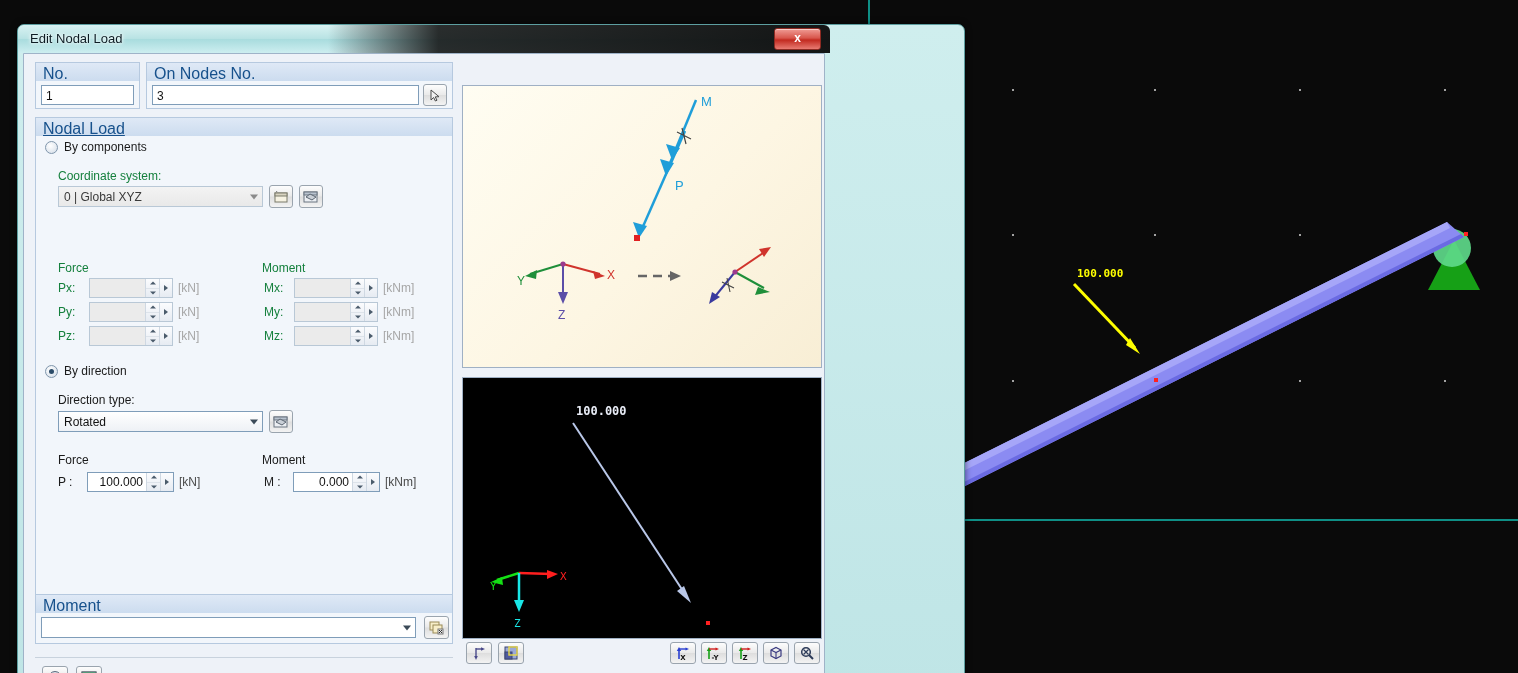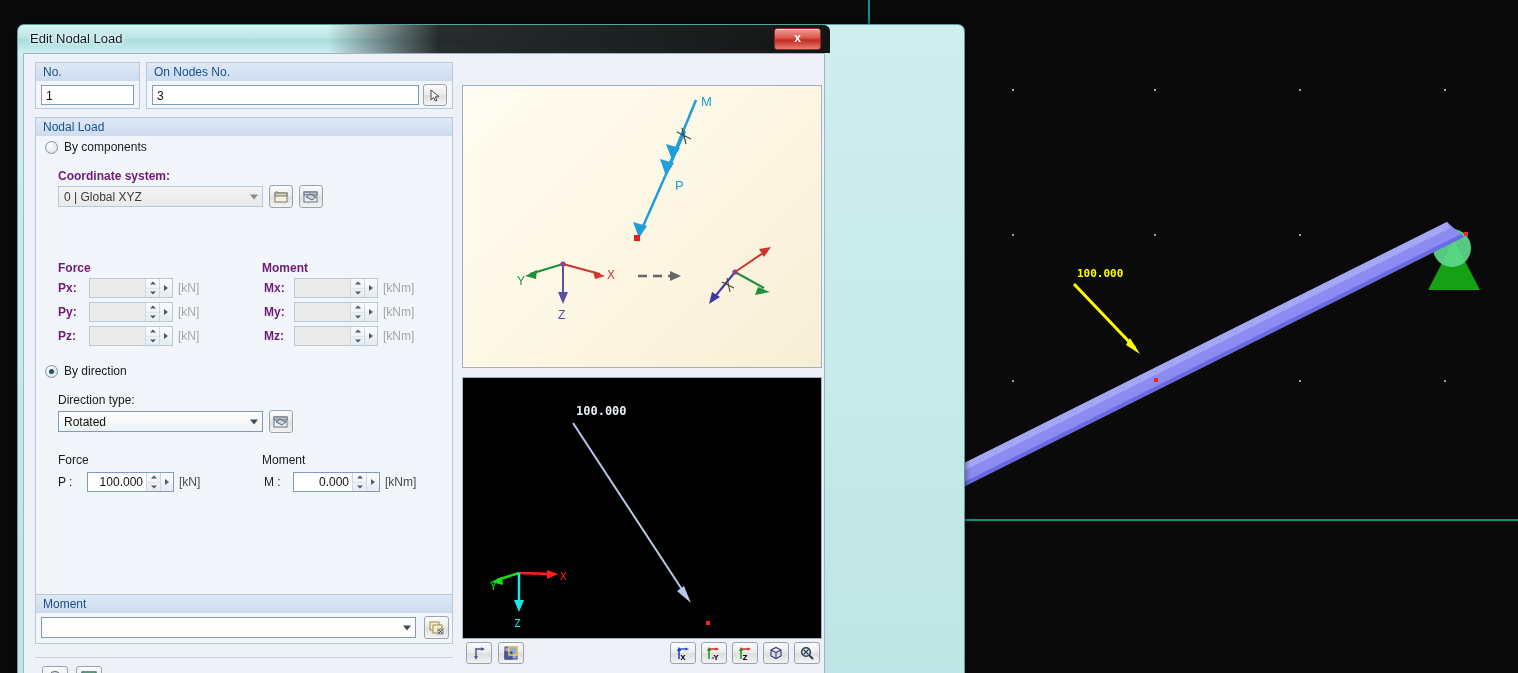--- a/index.html
+++ b/index.html
@@ -48,31 +48,31 @@
     box-shadow:inset 0 1px 0 rgba(255,255,255,.5);cursor:pointer;
   }
 
   
   #dlgbody{
     position:absolute;left:5px;top:28px;width:802px;height:636px;
     background:#eef2f8;border:1px solid #9fb3c8;box-sizing:border-box;
     border-radius:0 0 3px 3px;
   }
 
-  .grpcap{color:#17518c;font-size:12px;}
+  .grpcap{color:#17518c;font-size:16px;}
   .grpbar{
     background:linear-gradient(180deg,#dfe9f6 0%,#ccdcef 100%);
     border-top:1px solid #b6c9df;border-left:1px solid #b6c9df;border-right:1px solid #b6c9df;
     box-sizing:border-box;
   }
   .grpbox{
     background:#f2f6fb;border:1px solid #b6c9df;border-top:none;box-sizing:border-box;
   }
   .lbl{position:absolute;font-size:12px;color:#1a1a1a;}
-  .lbl.dim{color:#701a75;font-weight:bold;}
+  .lbl.dim{color:#15803d;}
   .unit{position:absolute;font-size:12px;color:#4a4a4a;}
   .unit.dim{color:#a6a6a6;}
 
   .txtfield{
     position:absolute;background:#fff;border:1px solid #7f9db9;box-sizing:border-box;
     font-size:12px;color:#111;padding:2px 4px;line-height:16px;
   }
 
   
   .spin{position:absolute;box-sizing:border-box;border:1px solid #7f9db9;background:#fff;display:flex;}
@@ -221,21 +221,21 @@
     </div>
     <div class="grpbox" style="left:122px;top:27px;width:307px;height:28px;position:absolute;"></div>
     <div class="txtfield" style="left:128px;top:31px;width:267px;height:20px;">3</div>
     <div class="tbtn" style="left:399px;top:30px;width:24px;height:22px;">
       <svg width="15" height="15" viewBox="0 0 15 15">
         <path d="M3 2 L3 12 L5.6 9.5 L7.4 13 L9 12.2 L7.2 8.9 L11 8.7 Z" fill="#f2f2f2" stroke="#4a4a4a" stroke-width="1"></path>
       </svg>
     </div>
 
     <div class="grpbar" style="left:11px;top:63px;width:418px;height:19px;position:absolute;">
-      <span class="grpcap" style="position:absolute;left:7px;top:2px;">Nodal Load</span>
+      <span class="grpcap" style="position:absolute;left:7px;top:2px;text-decoration:underline;">Nodal Load</span>
     </div>
     <div class="grpbox" style="left:11px;top:82px;width:418px;height:471px;position:absolute;"></div>
 
     <div class="radio" style="left:21px;top:87px;"></div>
     <span class="lbl" style="left:40px;top:86px;">By components</span>
 
     <span class="lbl dim" style="left:34px;top:115px;">Coordinate system:</span>
     <div class="combo disabled" style="left:34px;top:132px;width:205px;height:21px;">
       <span>0 | Global XYZ</span>
       <span class="arrow"></span>

